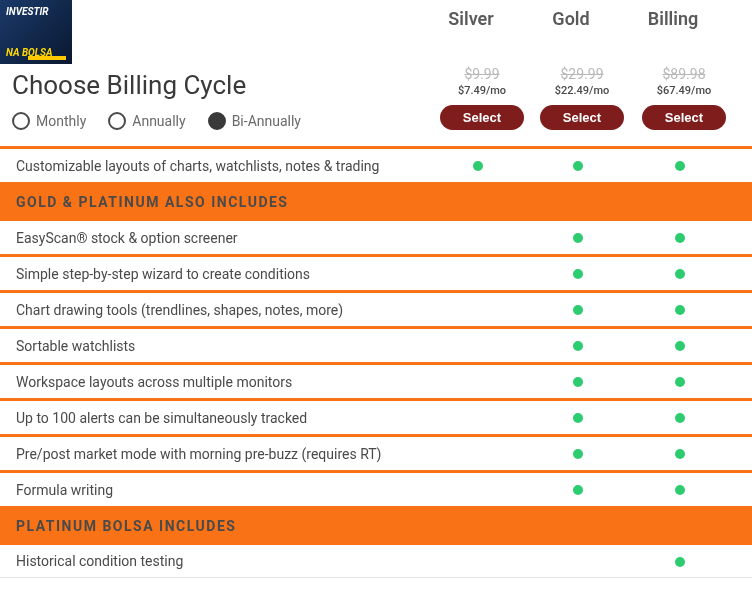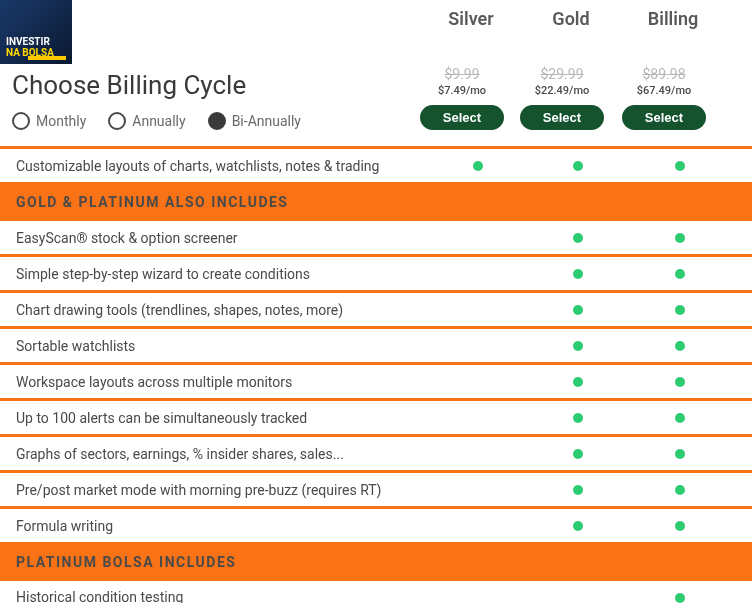--- a/index.html
+++ b/index.html
@@ -14,26 +14,27 @@
     display: flex;
     align-items: flex-start;
   }
   .logo {
     width: 72px;
     height: 64px;
     background: linear-gradient(135deg, #1a3a6a 0%, #0a1830 100%);
     color: #fff;
     display: flex;
     flex-direction: column;
-    justify-content: flex-end;
+    justify-content: space-between;
     padding: 6px;
     font-size: 10px;
     font-weight: 700;
     line-height: 1.1;
     position: relative;
+    font-style: italic;
   }
   .logo .yellow { color: #ffd800; }
   .logo-bar { position:absolute; bottom:4px; right:6px; width:38px; height:4px; background:#ffc900; }
   .tiers-header {
     margin-left: auto;
     display: flex;
     padding-right: 27px;
   }
   .tier-col {
     width: 100px;
@@ -78,41 +79,41 @@
     border-radius:50%;
     display:inline-block;
     position:relative;
   }
   .radio.selected .radio-dot {
     background:#3a3a3a;
     border-color:#3a3a3a;
   }
   .price-block {
     display:flex;
-    padding-right:36px;
+    padding-right:16px;
   }
   .tier-price {
     width:100px;
     text-align:center;
   }
   .tier-price.platinum { width:104px; }
   .strike {
     color:#b8b8b8;
     text-decoration: line-through;
     font-size:14px;
   }
   .cur-price {
     font-size:11px;
     color:#4a4a4a;
     font-weight:500;
     margin-top:2px;
   }
   .select-btn {
     display:inline-block;
-    background:#14532d;
+    background:#7f1d1d;
     color:#fff;
     border:none;
     border-radius:14px;
     padding:5px 20px;
     font-size:13px;
     font-weight:600;
     margin-top:8px;
     cursor:pointer;
     min-width:84px;
   }
@@ -266,28 +267,20 @@
       </div>
       <div class="row">
         <div class="cell-label">Up to 100 alerts can be simultaneously tracked</div>
         <div class="cells-wrap">
           <div class="cell-tier"></div>
           <div class="cell-tier"><span class="dot"></span></div>
           <div class="cell-tier platinum"><span class="dot"></span></div>
         </div>
       </div>
       <div class="row">
-        <div class="cell-label">Graphs of sectors, earnings, % insider shares, sales...</div>
-        <div class="cells-wrap">
-          <div class="cell-tier"></div>
-          <div class="cell-tier"><span class="dot"></span></div>
-          <div class="cell-tier platinum"><span class="dot"></span></div>
-        </div>
-      </div>
-      <div class="row">
         <div class="cell-label">Pre/post market mode with morning pre-buzz (requires RT)</div>
         <div class="cells-wrap">
           <div class="cell-tier"></div>
           <div class="cell-tier"><span class="dot"></span></div>
           <div class="cell-tier platinum"><span class="dot"></span></div>
         </div>
       </div>
       <div class="row">
         <div class="cell-label">Formula writing</div>
         <div class="cells-wrap">

